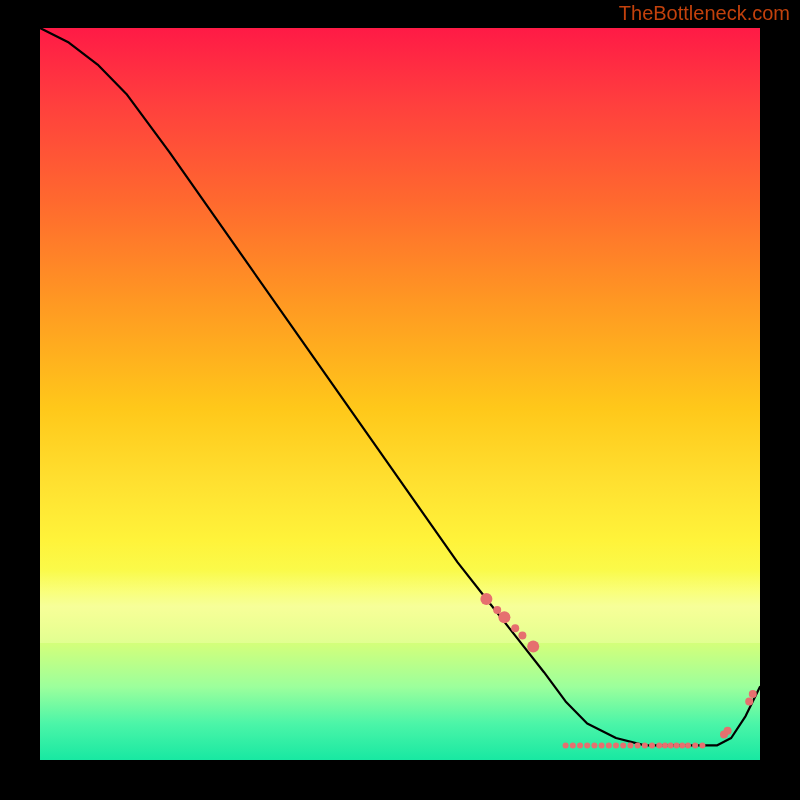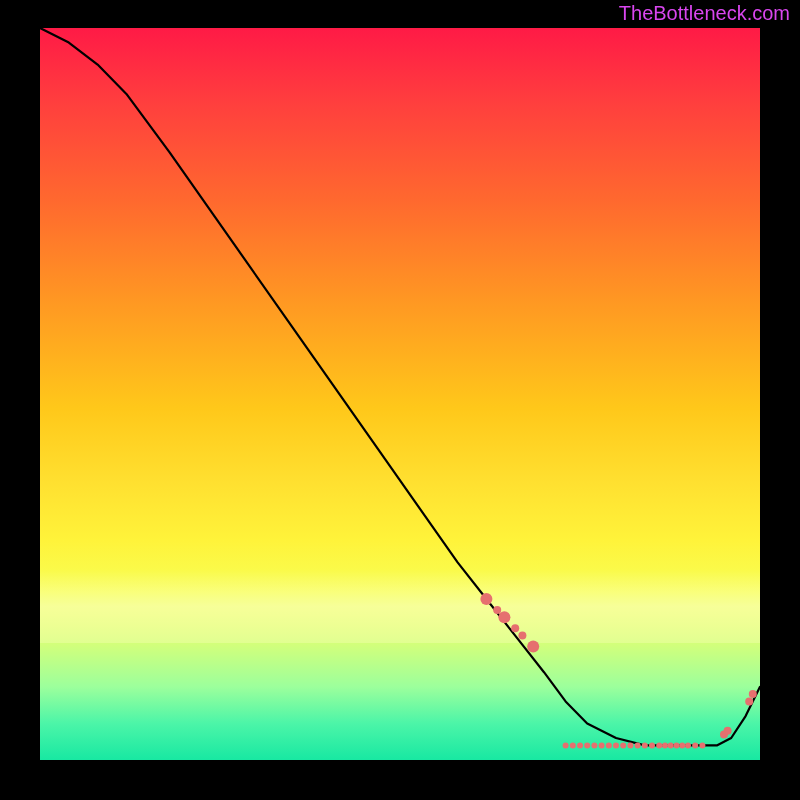--- a/index.html
+++ b/index.html
@@ -14,21 +14,21 @@
   .frame {
     position: relative;
     width: 800px;
     height: 800px;
     background: #000;
   }
   .watermark {
     position: absolute;
     top: 2px;
     right: 10px;
-    color: #d946ef;
+    color: #c2410c;
     font-size: 20px;
     font-weight: 500;
     letter-spacing: 0px;
     user-select: none;
   }
   .plot {
     position: absolute;
     left: 40px;
     top: 28px;
     width: 720px;

